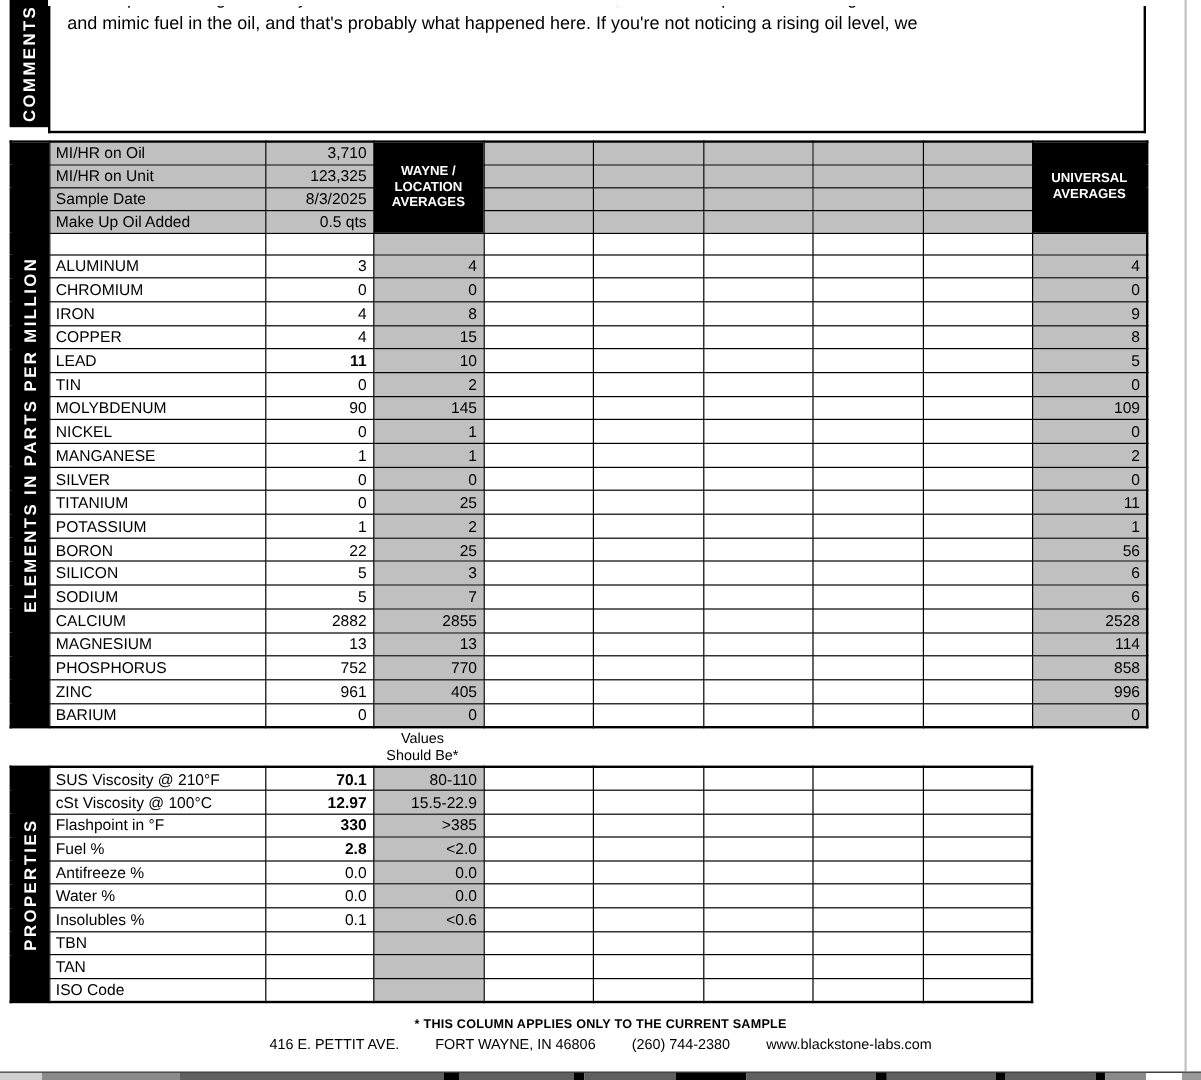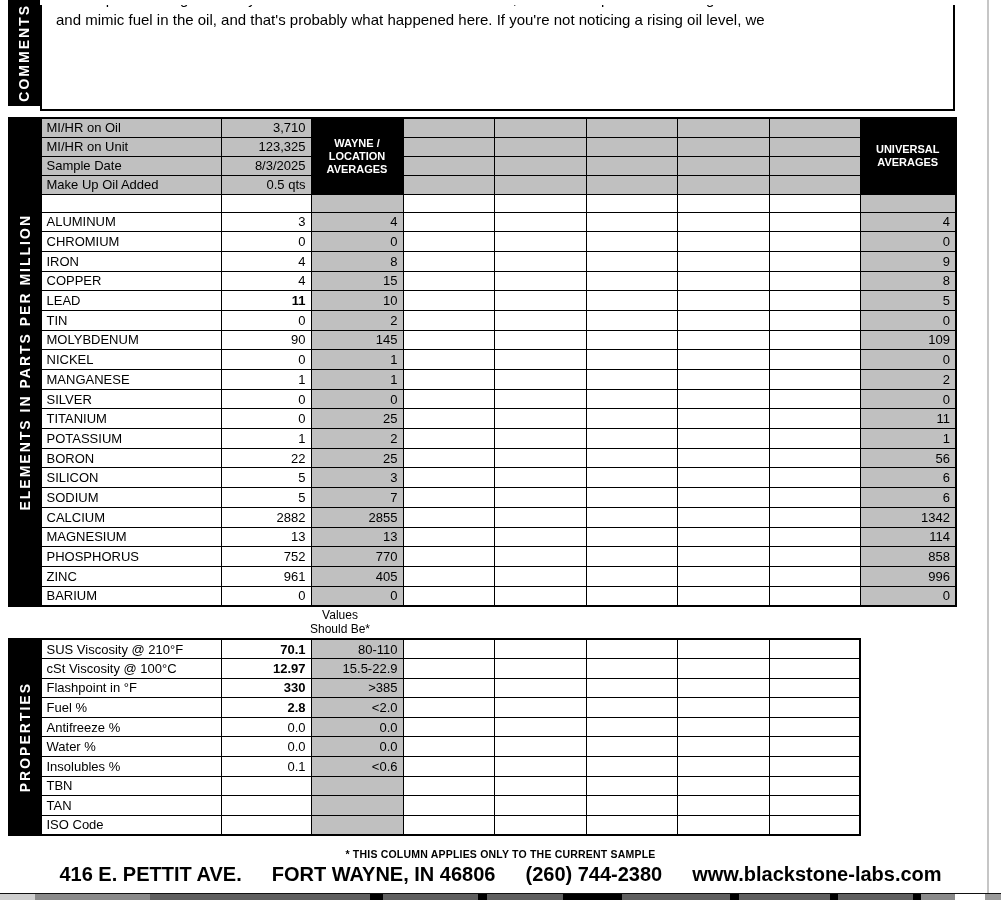--- a/index.html
+++ b/index.html
@@ -29,26 +29,26 @@
   td.num{text-align:right;}
   td.blackhead{background:#000;color:#fff;font-weight:bold;font-size:11px;line-height:13px;
                text-align:center;white-space:pre-line;padding:0 2px;}
   td.b{font-weight:bold;}
   tr.samplerow{height:19px;}
   tr.spacer{height:18px;}
   tr.elem{height:19.7px;}
   tr.prop{height:19.6px;}
 
   
-  #values-should-be{position:absolute;left:288px;top:609px;width:104px;text-align:center;
+  #values-should-be{position:absolute;left:300px;top:609px;width:104px;text-align:center;
                     font-size:12px;line-height:13.5px;white-space:pre-line;}
   #footnote{position:absolute;left:0;top:848px;width:1001px;text-align:center;
             font-weight:bold;font-size:10.5px;letter-spacing:.2px;}
   #address-line{position:absolute;left:0;top:863px;width:1001px;display:flex;justify-content:center;
-                gap:30px;font-weight:bold;font-size:20px;white-space:nowrap;}
+                gap:30px;font-weight:normal;font-size:12px;white-space:nowrap;}
 
   
   #page-edge-right{position:absolute;left:987px;top:0;width:2px;height:893px;background:#c6c6c6;}
   #bottom-strip{position:absolute;left:0;top:893px;width:1001px;height:7px;background:#fff;border-top:1px solid #111;}
   #bottom-strip div{position:absolute;top:0;height:7px;}
 </style>
 </head>
 <body>
 
 <div id="page">
@@ -301,21 +301,21 @@
         </tr>
         <tr class="elem">
           <td class="">CALCIUM</td>
           <td class="num">2882</td>
           <td class="gray num">2855</td>
           <td class=""></td>
           <td class=""></td>
           <td class=""></td>
           <td class=""></td>
           <td class=""></td>
-          <td class="gray num">1342</td>
+          <td class="gray num">2528</td>
         </tr>
         <tr class="elem">
           <td class="">MAGNESIUM</td>
           <td class="num">13</td>
           <td class="gray num">13</td>
           <td class=""></td>
           <td class=""></td>
           <td class=""></td>
           <td class=""></td>
           <td class=""></td>

